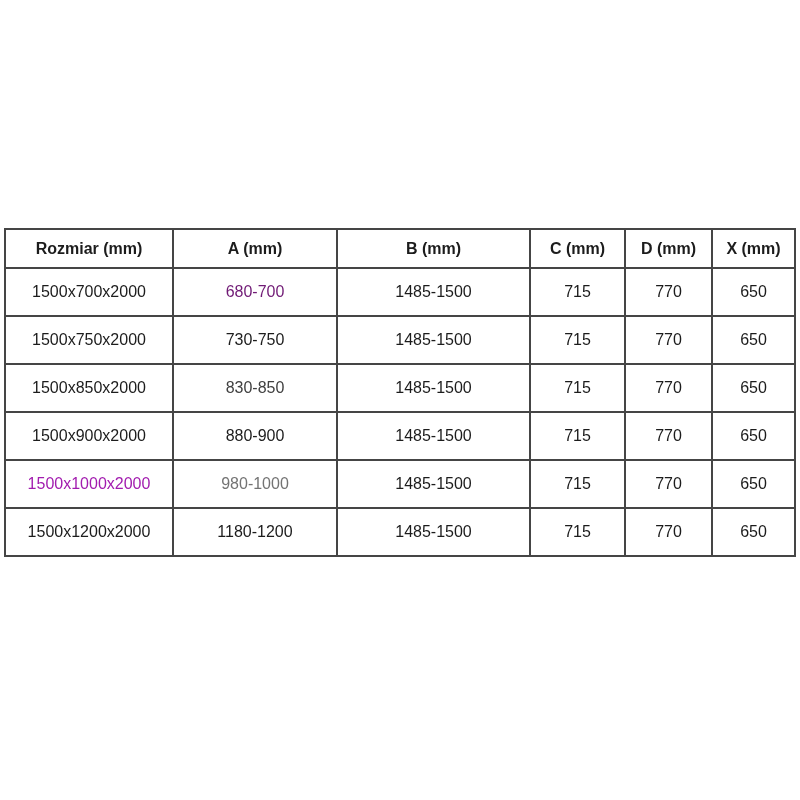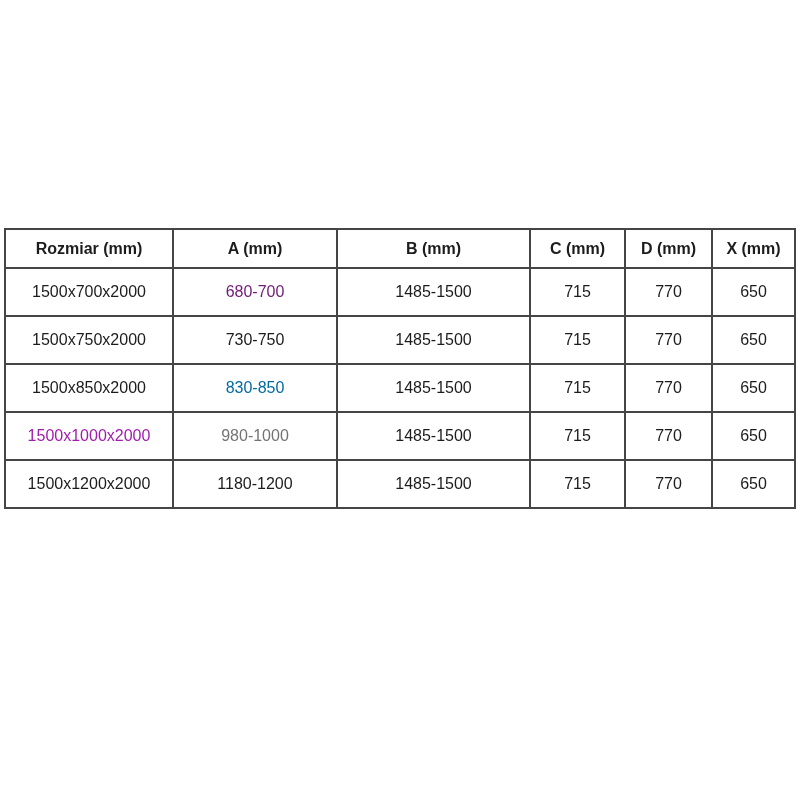--- a/index.html
+++ b/index.html
@@ -78,21 +78,29 @@
         <tr>
           <td style="border-color: rgb(69, 69, 69); color: rgb(28, 28, 28);">1500x750x2000</td>
           <td style="border-color: rgb(69, 69, 69); color: rgb(28, 28, 28);">730-750</td>
           <td style="border-color: rgb(69, 69, 69); color: rgb(28, 28, 28);">1485-1500</td>
           <td style="border-color: rgb(69, 69, 69); color: rgb(28, 28, 28);">715</td>
           <td style="border-color: rgb(69, 69, 69); color: rgb(28, 28, 28);">770</td>
           <td style="border-color: rgb(69, 69, 69); color: rgb(28, 28, 28);">650</td>
         </tr>
         <tr>
           <td style="border-color: rgb(69, 69, 69); color: rgb(28, 28, 28);">1500x850x2000</td>
-          <td style="border-color: rgb(69, 69, 69); color: #0369a1;">830-850</td>
+          <td style="border-color: rgb(69, 69, 69); color: #404040;">830-850</td>
+          <td style="border-color: rgb(69, 69, 69); color: rgb(28, 28, 28);">1485-1500</td>
+          <td style="border-color: rgb(69, 69, 69); color: rgb(28, 28, 28);">715</td>
+          <td style="border-color: rgb(69, 69, 69); color: rgb(28, 28, 28);">770</td>
+          <td style="border-color: rgb(69, 69, 69); color: rgb(28, 28, 28);">650</td>
+        </tr>
+        <tr>
+          <td style="border-color: rgb(69, 69, 69); color: rgb(28, 28, 28);">1500x900x2000</td>
+          <td style="border-color: rgb(69, 69, 69); color: rgb(28, 28, 28);">880-900</td>
           <td style="border-color: rgb(69, 69, 69); color: rgb(28, 28, 28);">1485-1500</td>
           <td style="border-color: rgb(69, 69, 69); color: rgb(28, 28, 28);">715</td>
           <td style="border-color: rgb(69, 69, 69); color: rgb(28, 28, 28);">770</td>
           <td style="border-color: rgb(69, 69, 69); color: rgb(28, 28, 28);">650</td>
         </tr>
         <tr>
           <td style="border-color: rgb(69, 69, 69); color: #a21caf; border-radius: 12px;">1500x1000x2000</td>
           <td style="border-color: rgb(69, 69, 69); color: #737373;">980-1000</td>
           <td style="border-color: rgb(69, 69, 69); color: rgb(28, 28, 28);">1485-1500</td>
           <td style="border-color: rgb(69, 69, 69); color: rgb(28, 28, 28);">715</td>

